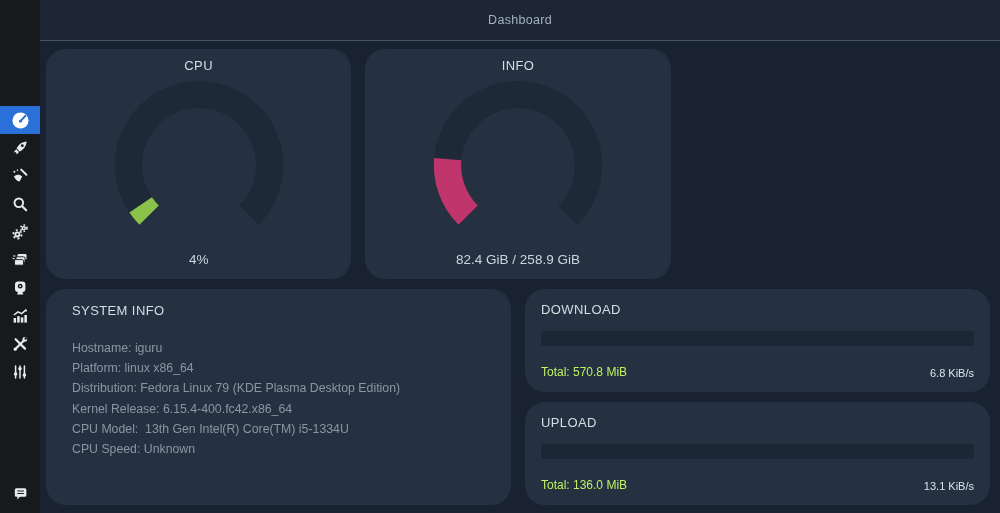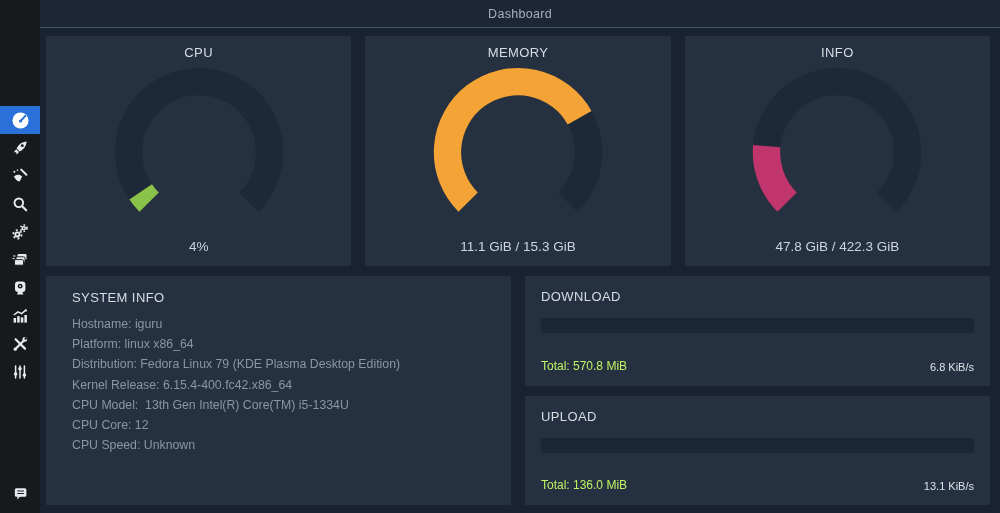--- a/index.html
+++ b/index.html
@@ -18,48 +18,48 @@
   .side-item {
     height:28px; display:flex; align-items:center; justify-content:center;
     color:#e7ebef; cursor:pointer;
   }
   .side-item.active { background:#2a70d9; }
   .side-item svg { display:block; }
   .side-item.bottom { margin-top:auto; margin-bottom:6px; }
   
   .rightcol { flex:1; display:flex; flex-direction:column; }
   .topbar {
-    height:28px; background:#1c2634; border-bottom:1px solid #44566a;
+    height:41px; background:#1c2634; border-bottom:1px solid #44566a;
     display:flex; align-items:center; justify-content:center;
   }
   .topbar-title { font-size:12.5px; color:#a6b1bd; letter-spacing:.3px; }
   .main {
     flex:1; padding:8px 10px 8px 6px;
     display:flex; flex-direction:column; gap:10px;
   }
   
-  .card { background:#253140; }
+  .card { background:#253140;border-radius:20px; }
   .gauge-row {
     display:grid; grid-template-columns:1fr 1fr 1fr; gap:14px; height:230px;
   }
   .gauge-card {
     display:flex; flex-direction:column; align-items:center;
     padding:9px 0 12px 0;
   }
   .gauge-title { font-size:13px; color:#d5dde4; letter-spacing:.4px; }
   .gauge-card svg { height:157px; margin-top:4px; }
   .gauge-label { font-size:13.5px; color:#ccd5dd; margin-top:auto; }
   .gauge-track { stroke:#1e2937; }
   
   .bottom-row {
     flex:1; display:grid; grid-template-columns:1fr 1fr; gap:14px; min-height:0;
   }
   .sysinfo-card { padding:14px 26px; }
   .section-title { font-size:13px; color:#d6dde3; letter-spacing:.4px; }
-  .sysinfo-lines { margin-top:9px; }
+  .sysinfo-lines { margin-top:20px; }
   .sysinfo-line {
     font-size:12.3px; color:#8b96a2; line-height:20.2px; white-space:pre-wrap;
   }
   .net-col { display:flex; flex-direction:column; gap:10px; min-height:0; }
   .net-card { flex:1; padding:13px 16px; display:flex; flex-direction:column;justify-content:space-between; }
   .net-bar {
     height:15px; background:#1b2734; border-radius:2px; margin-top:14px;
     overflow:hidden;
   }
   .net-fill { height:100%; background:#2a70d9; width:0; }
@@ -214,50 +214,41 @@
 
       <div class="card gauge-card">
         <div class="gauge-title">CPU</div>
         <svg viewBox="0 0 220 178">
           <path class="gauge-track" d="M 53.43 156.57 A 80 80 0 1 1 166.57 156.57" fill="none" stroke-width="31"></path>
           <path class="gauge-value" fill="none" stroke-width="31" d="M 53.43 156.57 A 80 80 0 0 1 43.83 144.97" stroke="#8bc34a"></path>
         </svg>
         <div class="gauge-label">4%</div>
       </div>
 
-      <div class="card gauge-card">
-        <div class="gauge-title">MEMORY</div>
-        <svg viewBox="0 0 220 178">
-          <path class="gauge-track" d="M 53.43 156.57 A 80 80 0 1 1 166.57 156.57" fill="none" stroke-width="31"></path>
-          <path class="gauge-value" fill="none" stroke-width="31" d="M 53.43 156.57 A 80 80 0 1 1 179.80 60.91" stroke="#f4a436"></path>
-        </svg>
-        <div class="gauge-label">11.1 GiB / 15.3 GiB</div>
-      </div>
 
       <div class="card gauge-card">
         <div class="gauge-title">INFO</div>
         <svg viewBox="0 0 220 178">
           <path class="gauge-track" d="M 53.43 156.57 A 80 80 0 1 1 166.57 156.57" fill="none" stroke-width="31"></path>
           <path class="gauge-value" fill="none" stroke-width="31" d="M 53.43 156.57 A 80 80 0 0 1 30.30 93.10" stroke="#c0356b"></path>
         </svg>
-        <div class="gauge-label">47.8 GiB / 422.3 GiB</div>
+        <div class="gauge-label">82.4 GiB / 258.9 GiB</div>
       </div>
     </div>
 
     <div class="bottom-row">
 
       <div class="card sysinfo-card">
         <div class="section-title">SYSTEM INFO</div>
         <div class="sysinfo-lines">
           <div class="sysinfo-line">Hostname: iguru</div>
           <div class="sysinfo-line">Platform: linux x86_64</div>
           <div class="sysinfo-line">Distribution: Fedora Linux 79 (KDE Plasma Desktop Edition)</div>
           <div class="sysinfo-line">Kernel Release: 6.15.4-400.fc42.x86_64</div>
           <div class="sysinfo-line">CPU Model:  13th Gen Intel(R) Core(TM) i5-1334U</div>
-          <div class="sysinfo-line">CPU Core: 12</div>
           <div class="sysinfo-line">CPU Speed: Unknown</div>
         </div>
       </div>
 
       <div class="net-col">
 
         <div class="card net-card">
           <div class="section-title">DOWNLOAD</div>
           <div class="net-bar">
             <div class="net-fill" style="width: 0%;"></div>

